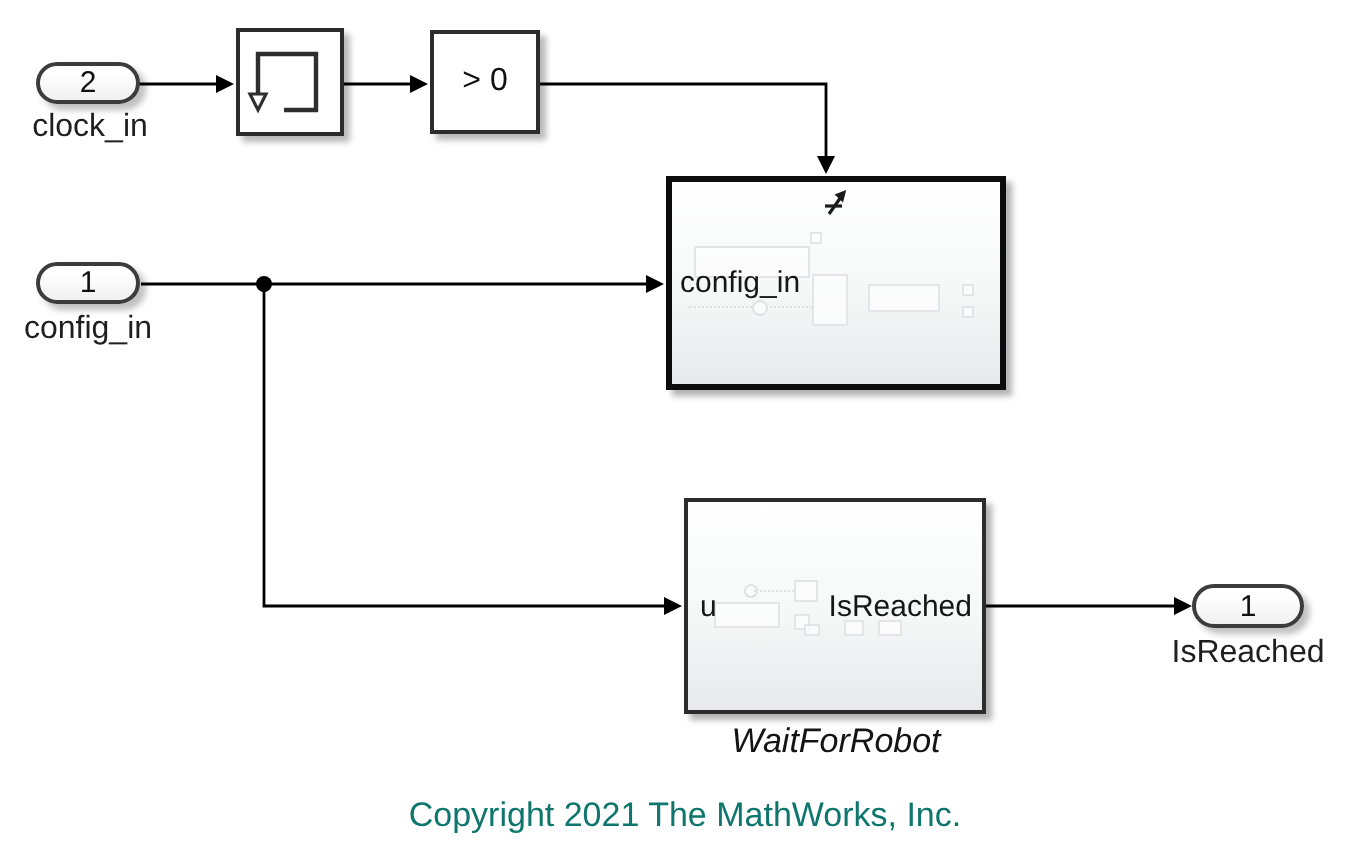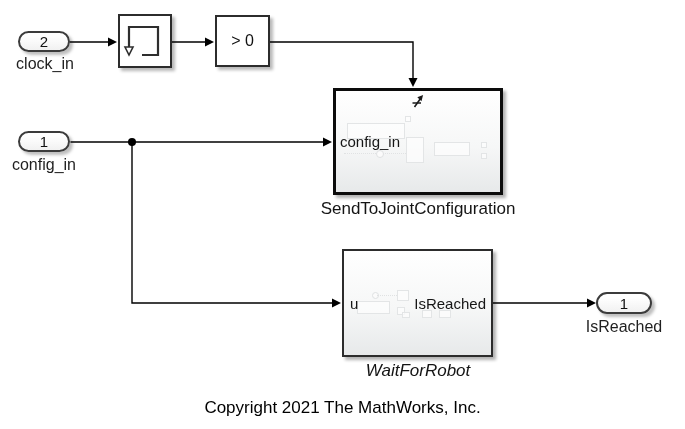--- a/index.html
+++ b/index.html
@@ -46,21 +46,21 @@
   }
   .trigger-wrap { position:absolute; left:50%; top:3px; transform:translateX(-50%); }
 
   .block-label { position:absolute; font-size:17px; color:#141414; text-align:center; white-space:nowrap; }
 
   
   .ghost { position:absolute; border:1.5px solid #e3e5e6; background:rgba(253,253,253,0.7); }
   .ghost-line { position:absolute; height:0; border-top:1.5px dotted #e0e2e3; }
   .ghost-circle { position:absolute; border:1.5px solid #dfe1e2; border-radius:50%; background:#fbfbfb; }
 
-  .annotation { position:absolute; width:100%; text-align:center; font-size:17px; color:#000000; }
+  .annotation { position:absolute; width:100%; text-align:center; font-size:17px; color:#0f766e; }
 </style>
 </head>
 <body>
 
 <div class="canvas">
 
   <svg class="wires">
     <g>
       <path d="M69.5,42 H108"></path>
       <polygon points="108,37.5 117,42 108,46.5"></polygon>
@@ -121,21 +121,20 @@
     <div class="ghost" style="left:11px; top:32px; width:58px; height:16px;"></div>
     <div class="ghost" style="left:69px; top:25px; width:6px; height:6px;"></div>
     <div class="ghost" style="left:70px; top:46px; width:18px; height:26px;"></div>
     <div class="ghost" style="left:98px; top:51px; width:36px; height:14px;"></div>
     <div class="ghost" style="left:145px; top:51px; width:6px; height:6px;"></div>
     <div class="ghost" style="left:145px; top:62px; width:6px; height:6px;"></div>
     <div class="ghost-line" style="left:8px; top:62px; width:62px;"></div>
     <div class="ghost-circle" style="left:40px; top:59px; width:8px; height:8px;"></div>
     <div class="ss-port-in">config_in</div>
   </div>
-  <div class="block-label" style="left:318px; top:199px; width:200px;">SendToJointConfiguration</div>
 
   <div class="subsystem thin" style="left:342px; top:249px; width:151px; height:108px;">
 
     <div class="ghost" style="left:13px; top:50px; width:33px; height:13px;"></div>
     <div class="ghost-circle" style="left:28px; top:41px; width:7px; height:7px;"></div>
     <div class="ghost" style="left:53px; top:39px; width:12px; height:11px;"></div>
     <div class="ghost" style="left:53px; top:56px; width:8px; height:8px;"></div>
     <div class="ghost" style="left:58px; top:61px; width:8px; height:6px;"></div>
     <div class="ghost" style="left:78px; top:59px; width:10px; height:8px;"></div>
     <div class="ghost" style="left:95px; top:59px; width:12px; height:8px;"></div>

